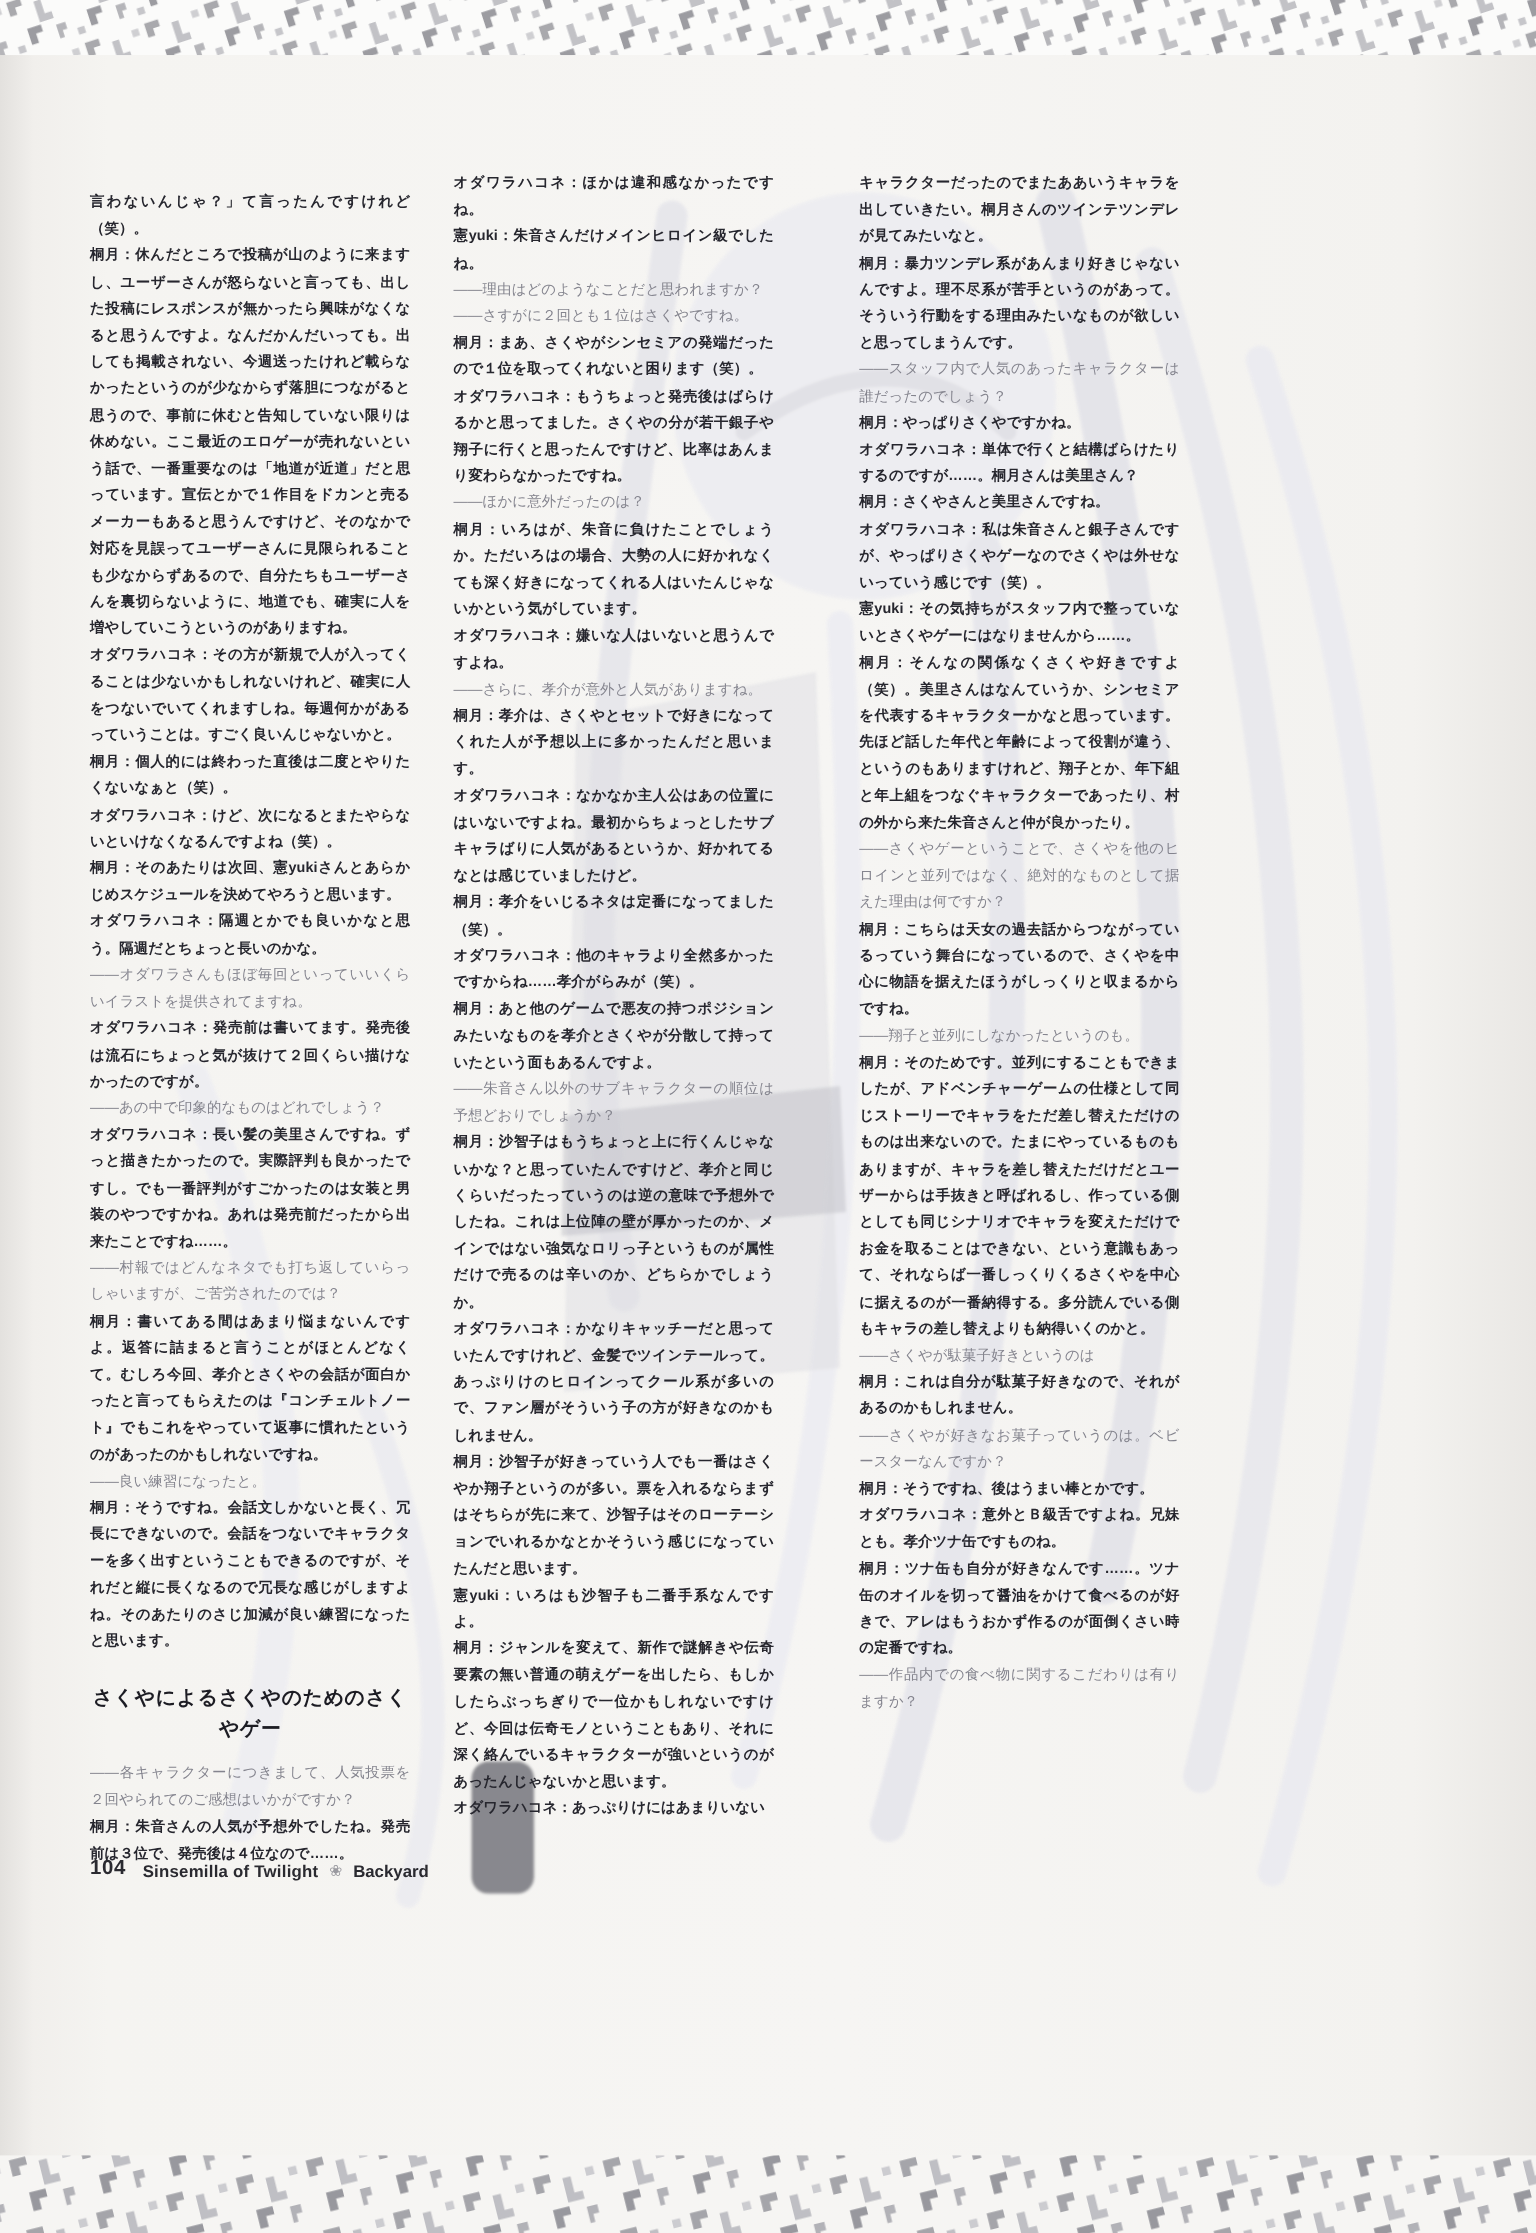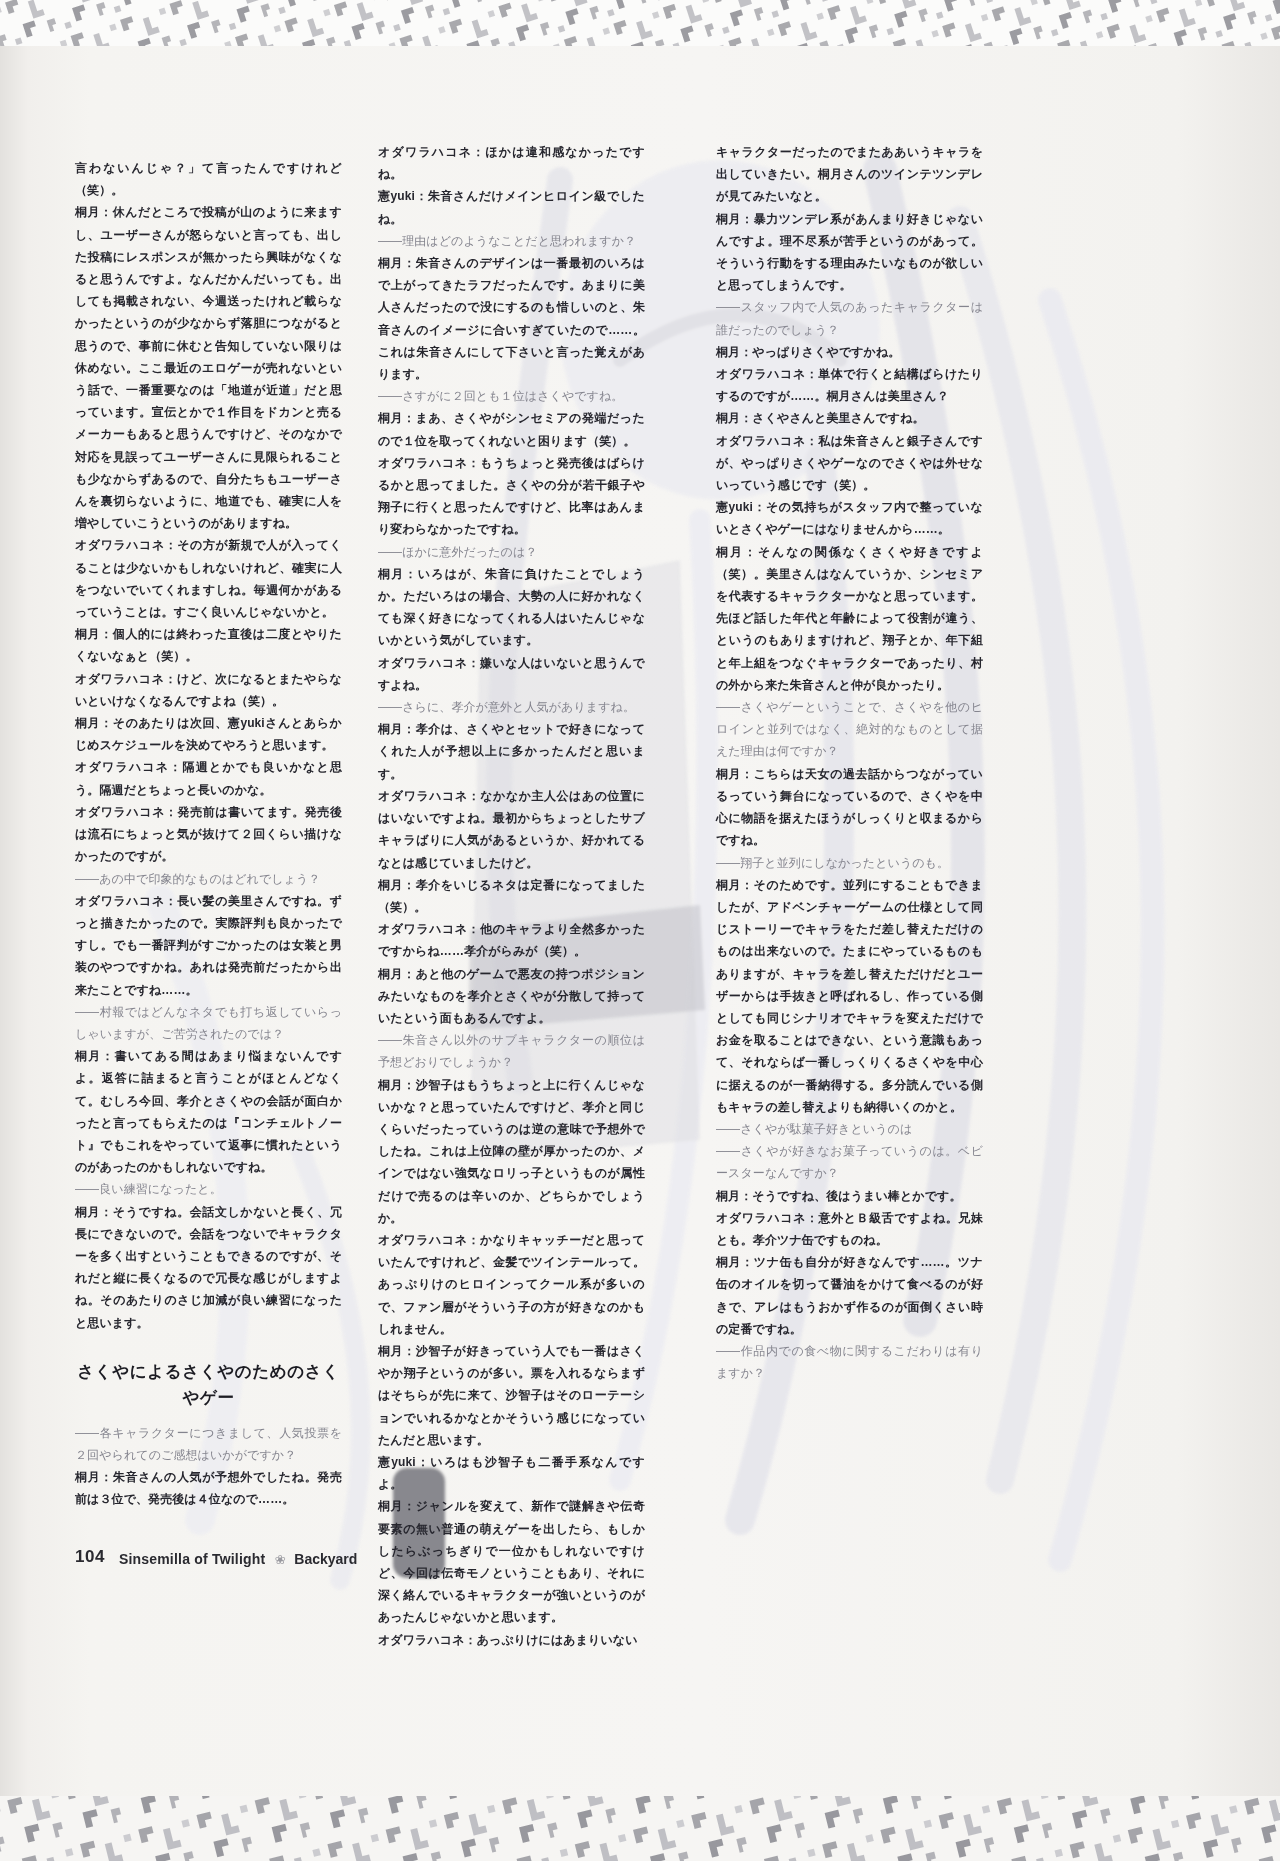--- a/index.html
+++ b/index.html
@@ -101,36 +101,36 @@
   </div>
 
   <div class="col" id="col1">
       <p class="sp">言わないんじゃ？」て言ったんですけれど（笑）。</p>
       <p class="sp"><b>桐月：</b>休んだところで投稿が山のように来ますし、ユーザーさんが怒らないと言っても、出した投稿にレスポンスが無かったら興味がなくなると思うんですよ。なんだかんだいっても。出しても掲載されない、今週送ったけれど載らなかったというのが少なからず落胆につながると思うので、事前に休むと告知していない限りは休めない。ここ最近のエロゲーが売れないという話で、一番重要なのは「地道が近道」だと思っています。宣伝とかで１作目をドカンと売るメーカーもあると思うんですけど、そのなかで対応を見誤ってユーザーさんに見限られることも少なからずあるので、自分たちもユーザーさんを裏切らないように、地道でも、確実に人を増やしていこうというのがありますね。</p>
       <p class="sp"><b>オダワラハコネ：</b>その方が新規で人が入ってくることは少ないかもしれないけれど、確実に人をつないでいてくれますしね。毎週何かがあるっていうことは。すごく良いんじゃないかと。</p>
       <p class="sp"><b>桐月：</b>個人的には終わった直後は二度とやりたくないなぁと（笑）。</p>
       <p class="sp"><b>オダワラハコネ：</b>けど、次になるとまたやらないといけなくなるんですよね（笑）。</p>
       <p class="sp"><b>桐月：</b>そのあたりは次回、憲yukiさんとあらかじめスケジュールを決めてやろうと思います。</p>
       <p class="sp"><b>オダワラハコネ：</b>隔週とかでも良いかなと思う。隔週だとちょっと長いのかな。</p>
+      <p class="q">――オダワラさんもほぼ毎回といっていいくらいイラストを提供されてますね。</p>
       <p class="sp"><b>オダワラハコネ：</b>発売前は書いてます。発売後は流石にちょっと気が抜けて２回くらい描けなかったのですが。</p>
       <p class="q">――あの中で印象的なものはどれでしょう？</p>
       <p class="sp"><b>オダワラハコネ：</b>長い髪の美里さんですね。ずっと描きたかったので。実際評判も良かったですし。でも一番評判がすごかったのは女装と男装のやつですかね。あれは発売前だったから出来たことですね……。</p>
       <p class="q">――村報ではどんなネタでも打ち返していらっしゃいますが、ご苦労されたのでは？</p>
       <p class="sp"><b>桐月：</b>書いてある間はあまり悩まないんですよ。返答に詰まると言うことがほとんどなくて。むしろ今回、孝介とさくやの会話が面白かったと言ってもらえたのは『コンチェルトノート』でもこれをやっていて返事に慣れたというのがあったのかもしれないですね。</p>
       <p class="q">――良い練習になったと。</p>
       <p class="sp"><b>桐月：</b>そうですね。会話文しかないと長く、冗長にできないので。会話をつないでキャラクターを多く出すということもできるのですが、それだと縦に長くなるので冗長な感じがしますよね。そのあたりのさじ加減が良い練習になったと思います。</p>
       <p class="heading">さくやによるさくやのためのさくやゲー</p>
       <p class="q">――各キャラクターにつきまして、人気投票を２回やられてのご感想はいかがですか？</p>
       <p class="sp"><b>桐月：</b>朱音さんの人気が予想外でしたね。発売前は３位で、発売後は４位なので……。</p>
     </div>
   <div class="col" id="col2">
       <p class="sp"><b>オダワラハコネ：</b>ほかは違和感なかったですね。</p>
       <p class="sp"><b>憲yuki：</b>朱音さんだけメインヒロイン級でしたね。</p>
       <p class="q">――理由はどのようなことだと思われますか？</p>
-      <p class="sp"><b>桐月：</b>朱音さんのデザインは一番最初のいろはで上がってきたラフだったんです。あまりに美人さんだったので没にするのも惜しいのと、朱音さんのイメージに合いすぎていたので……。これは朱音さんにして下さいと言った覚えがあります。</p>
       <p class="q">――さすがに２回とも１位はさくやですね。</p>
       <p class="sp"><b>桐月：</b>まあ、さくやがシンセミアの発端だったので１位を取ってくれないと困ります（笑）。</p>
       <p class="sp"><b>オダワラハコネ：</b>もうちょっと発売後はばらけるかと思ってました。さくやの分が若干銀子や翔子に行くと思ったんですけど、比率はあんまり変わらなかったですね。</p>
       <p class="q">――ほかに意外だったのは？</p>
       <p class="sp"><b>桐月：</b>いろはが、朱音に負けたことでしょうか。ただいろはの場合、大勢の人に好かれなくても深く好きになってくれる人はいたんじゃないかという気がしています。</p>
       <p class="sp"><b>オダワラハコネ：</b>嫌いな人はいないと思うんですよね。</p>
       <p class="q">――さらに、孝介が意外と人気がありますね。</p>
       <p class="sp"><b>桐月：</b>孝介は、さくやとセットで好きになってくれた人が予想以上に多かったんだと思います。</p>
       <p class="sp"><b>オダワラハコネ：</b>なかなか主人公はあの位置にはいないですよね。最初からちょっとしたサブキャラばりに人気があるというか、好かれてるなとは感じていましたけど。</p>
       <p class="sp"><b>桐月：</b>孝介をいじるネタは定番になってました（笑）。</p>
@@ -152,20 +152,21 @@
       <p class="sp"><b>オダワラハコネ：</b>単体で行くと結構ばらけたりするのですが……。桐月さんは美里さん？</p>
       <p class="sp"><b>桐月：</b>さくやさんと美里さんですね。</p>
       <p class="sp"><b>オダワラハコネ：</b>私は朱音さんと銀子さんですが、やっぱりさくやゲーなのでさくやは外せないっていう感じです（笑）。</p>
       <p class="sp"><b>憲yuki：</b>その気持ちがスタッフ内で整っていないとさくやゲーにはなりませんから……。</p>
       <p class="sp"><b>桐月：</b>そんなの関係なくさくや好きですよ（笑）。美里さんはなんていうか、シンセミアを代表するキャラクターかなと思っています。先ほど話した年代と年齢によって役割が違う、というのもありますけれど、翔子とか、年下組と年上組をつなぐキャラクターであったり、村の外から来た朱音さんと仲が良かったり。</p>
       <p class="q">――さくやゲーということで、さくやを他のヒロインと並列ではなく、絶対的なものとして据えた理由は何ですか？</p>
       <p class="sp"><b>桐月：</b>こちらは天女の過去話からつながっているっていう舞台になっているので、さくやを中心に物語を据えたほうがしっくりと収まるからですね。</p>
       <p class="q">――翔子と並列にしなかったというのも。</p>
       <p class="sp"><b>桐月：</b>そのためです。並列にすることもできましたが、アドベンチャーゲームの仕様として同じストーリーでキャラをただ差し替えただけのものは出来ないので。たまにやっているものもありますが、キャラを差し替えただけだとユーザーからは手抜きと呼ばれるし、作っている側としても同じシナリオでキャラを変えただけでお金を取ることはできない、という意識もあって、それならば一番しっくりくるさくやを中心に据えるのが一番納得する。多分読んでいる側もキャラの差し替えよりも納得いくのかと。</p>
       <p class="q">――さくやが駄菓子好きというのは</p>
+      <p class="sp"><b>桐月：</b>これは自分が駄菓子好きなので、それがあるのかもしれません。</p>
       <p class="q">――さくやが好きなお菓子っていうのは。ベビースターなんですか？</p>
       <p class="sp"><b>桐月：</b>そうですね、後はうまい棒とかです。</p>
       <p class="sp"><b>オダワラハコネ：</b>意外とＢ級舌ですよね。兄妹とも。孝介ツナ缶ですものね。</p>
       <p class="sp"><b>桐月：</b>ツナ缶も自分が好きなんです……。ツナ缶のオイルを切って醤油をかけて食べるのが好きで、アレはもうおかず作るのが面倒くさい時の定番ですね。</p>
       <p class="q">――作品内での食べ物に関するこだわりは有りますか？</p>
     </div>
 
   <div class="footer">
     <span class="pagenum">104</span>
     <span class="ftitle">Sinsemilla of Twilight</span>

